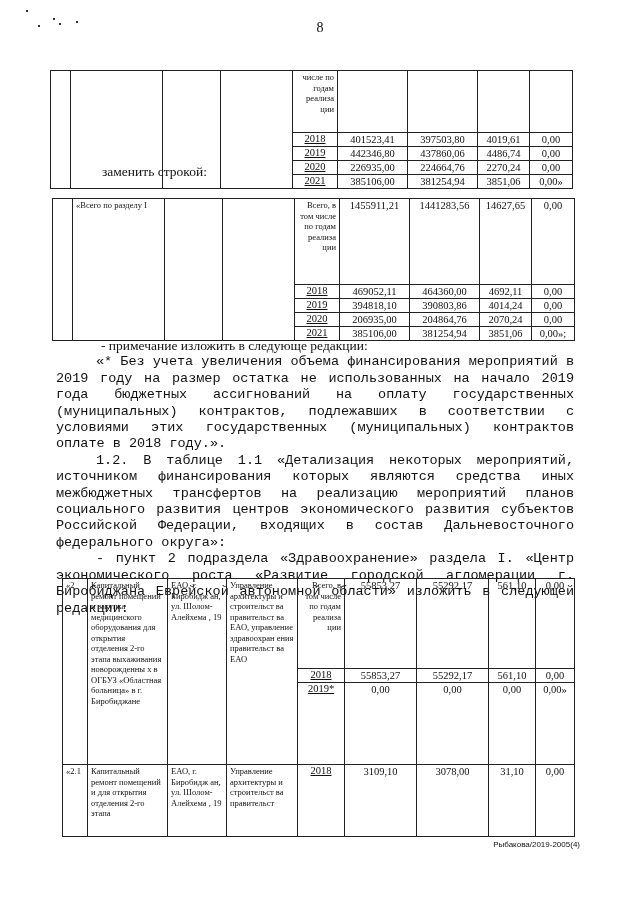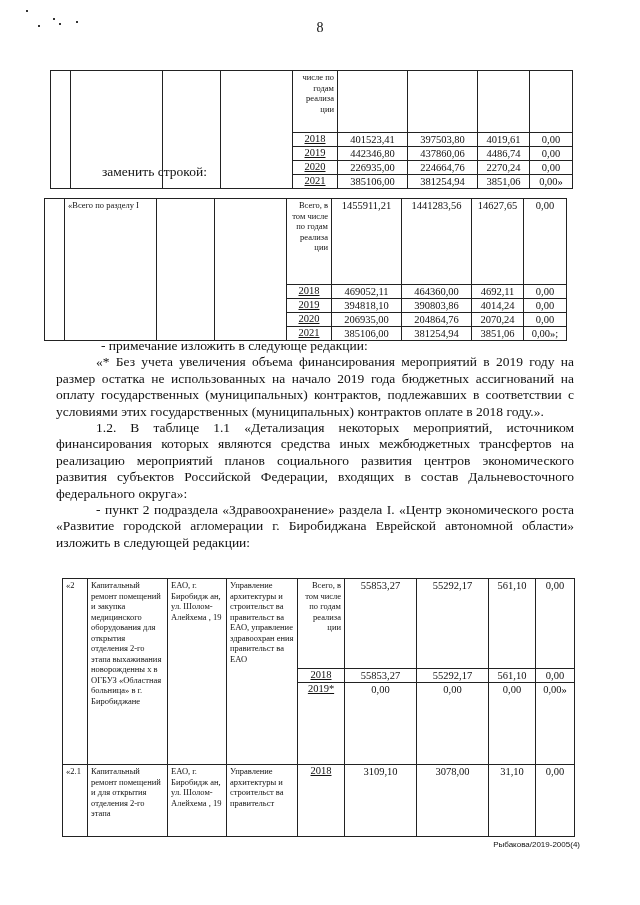--- a/index.html
+++ b/index.html
@@ -8,21 +8,21 @@
   .page-num { position: absolute; top: 20px; left: 0; width: 100%; text-align: center; font-size: 14px; }
   .specks span { position: absolute; width: 2px; height: 2px; background: #333; }
   table { border-collapse: collapse; position: absolute; table-layout: fixed; }
   td { border: 1px solid #222; font-size: 9.5px; line-height: 11px; padding: 1px 3px; vertical-align: top; }
   td.c { text-align: right; }
   td.n { text-align: center; font-size: 10.5px; }
   td.yr { text-align: center; font-size: 10.5px; padding: 0 2px; text-decoration: underline; }
   .small { font-size: 8.5px; line-height: 10.5px; }
   .para { position: absolute; left: 56px; width: 518px; font-size: 13.5px; line-height: 16.4px; text-align: justify; }
   .para p { margin: 0; }
-  .indent { text-indent: 40px; }
+  .indent { text-indent: 40px; font-family: Liberation Mono, monospace; }
   .footer { position: absolute; right: 60px; top: 840px; font-family: "Liberation Sans", "DejaVu Sans", sans-serif; font-size: 8px; }
 </style>
 </head>
 <body>
 
 <div class="specks">
   <span style="left:26px;top:10px"></span>
     <span style="left:38px;top:25px"></span>
   <span style="left:53px;top:18px"></span>
     <span style="left:59px;top:23px"></span>
@@ -81,21 +81,21 @@
         <td class="n">385106,00</td>
         <td class="n">381254,94</td>
         <td class="n">3851,06</td>
         <td class="n">0,00»</td>
       </tr>
 </tbody>
   </table>
 
 <div class="para" style="top:164px;left:102px;">заменить строкой:</div>
 
-<table style="left:44px;top:198px;width:522px;padding-left:20px;">
+<table style="left:52px;top:198px;width:522px;padding-left:20px;">
   <colgroup>
       <col style="width:20px">
       <col style="width:92px">
       <col style="width:58px">
       <col style="width:72px">
       <col style="width:45px">
       <col style="width:70px">
       <col style="width:70px">
       <col style="width:52px">
       <col style="width:43px">

